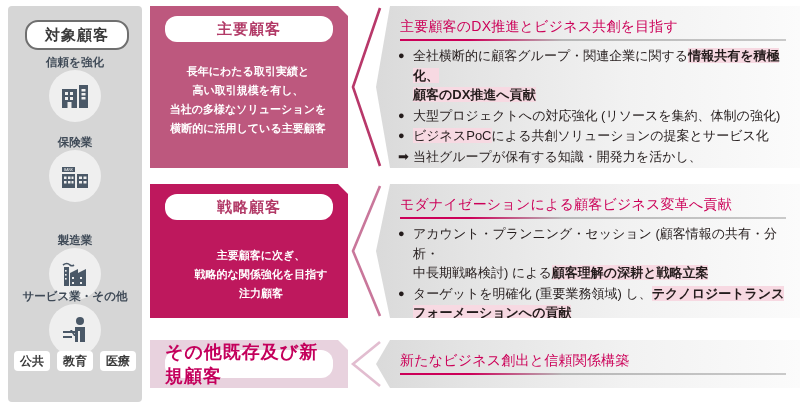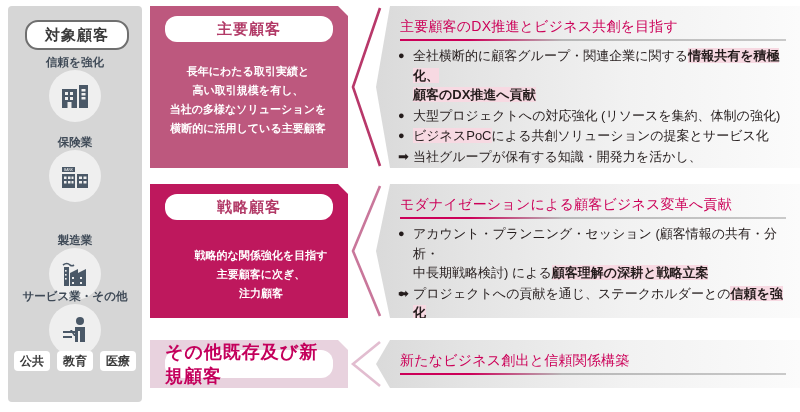--- a/index.html
+++ b/index.html
@@ -210,22 +210,22 @@
         <div>当社の多様なソリューションを</div>
         <div>横断的に活用している主要顧客</div>
       </div>
     </div>
   </div>
 
   <div class="card" id="card-strategic">
     <div class="card-body">
       <div class="card-badge">戦略顧客</div>
       <div class="card-text">
+        <div>主要顧客に次ぎ、</div>
         <div>戦略的な関係強化を目指す</div>
-        <div>主要顧客に次ぎ、</div>
         <div>注力顧客</div>
       </div>
     </div>
   </div>
 
   <div class="card" id="card-other">
     <div class="card-body">
       <div class="card-badge">その他既存及び新規顧客</div>
     </div>
   </div>
@@ -272,20 +272,21 @@
   <div class="panel" id="panel-strategic">
     <div class="panel-h">モダナイゼーションによる顧客ビジネス変革へ貢献</div>
     <div class="panel-rule"></div>
     <div class="bullets">
       <div class="bullet">
         <span class="mk">●</span>
         <span>アカウント・プランニング・セッション (顧客情報の共有・分析・<br>中長期戦略検討) による<span class="hl">顧客理解の深耕と戦略立案</span></span>
       </div>
       <div class="bullet">
         <span class="mk">●</span>
+        <span>ターゲットを明確化 (重要業務領域) し、<span class="hl">テクノロジートランス<br>フォーメーションへの貢献</span></span>
       </div>
       <div class="bullet arrow">
         <span class="mk">➡</span>
         <span>プロジェクトへの貢献を通じ、ステークホルダーとの<span class="hl">信頼を強化</span></span>
       </div>
     </div>
   </div>
 
   <div class="panel" id="panel-other">
     <div class="panel-h">新たなビジネス創出と信頼関係構築</div>

